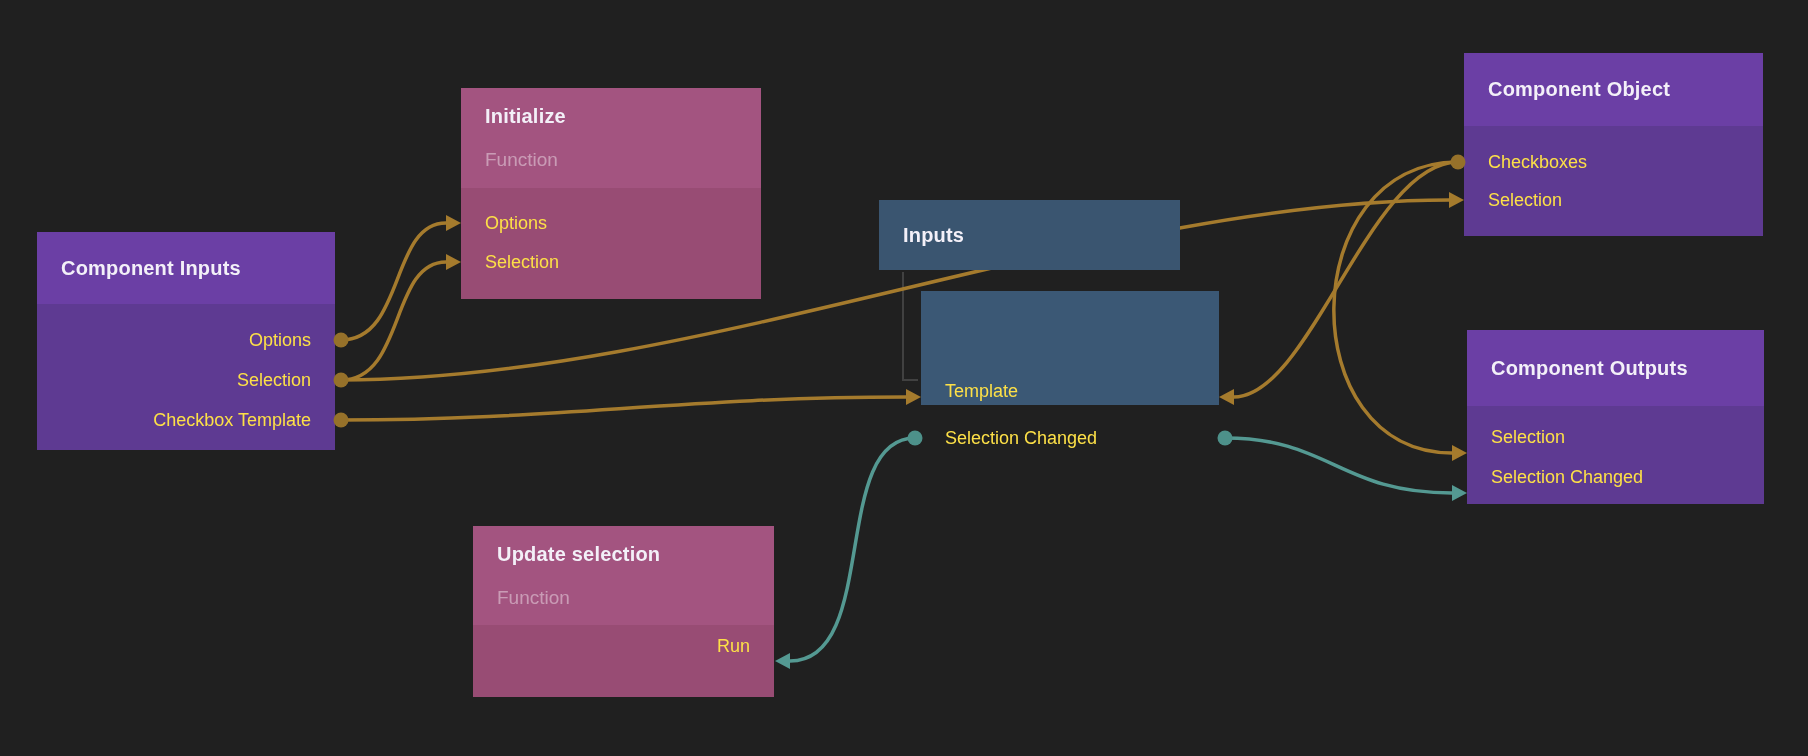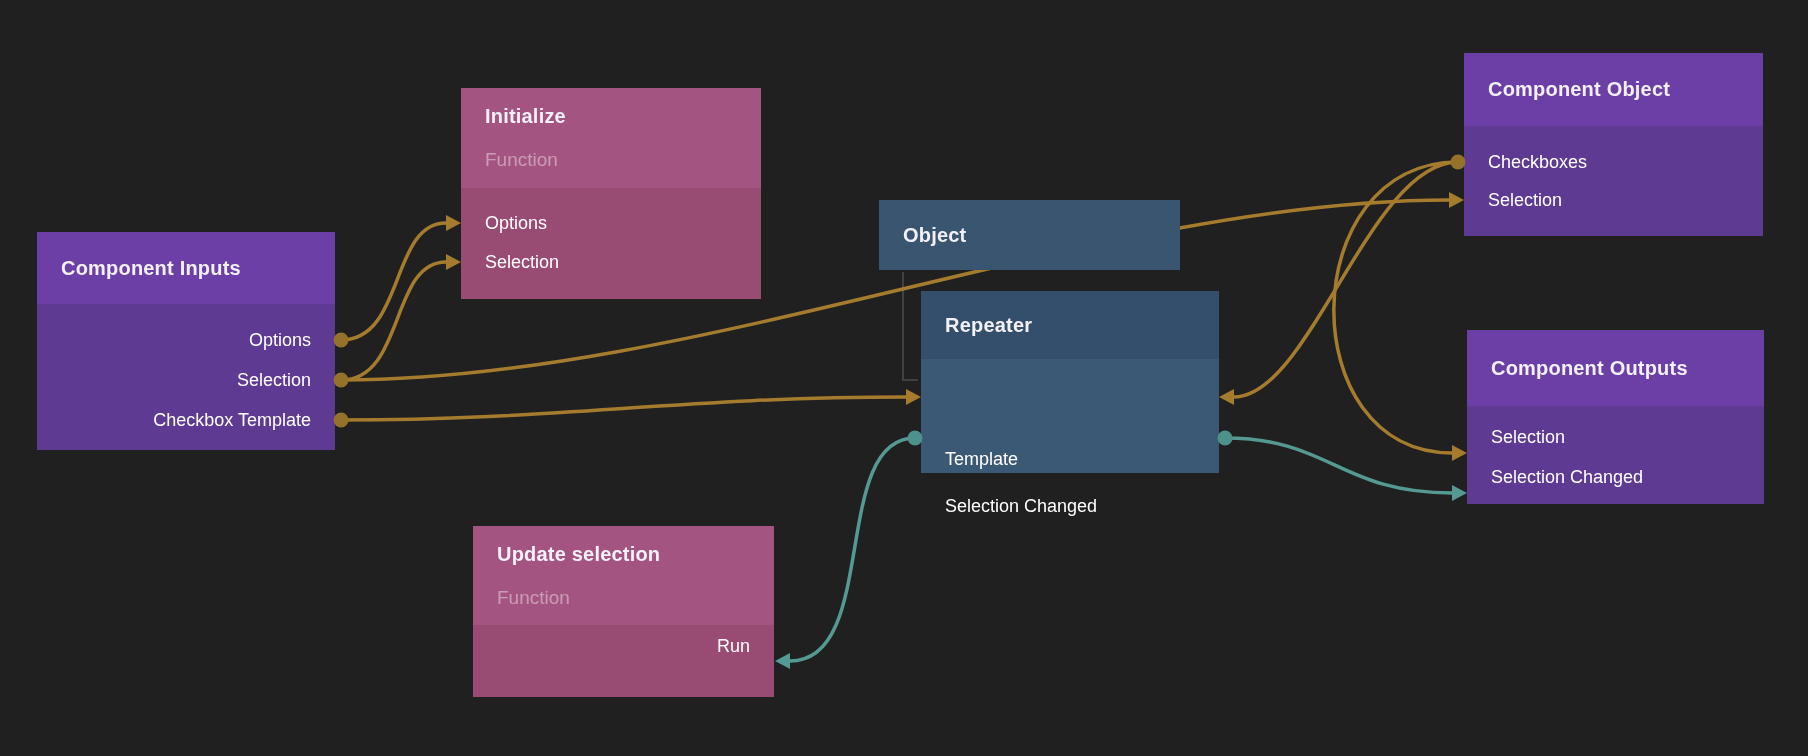--- a/index.html
+++ b/index.html
@@ -30,21 +30,21 @@
   .node.pink .hdr{background:var(--pink-hdr,#a35480);}
   .node.pink .bd{background:var(--pink-bd,#984c74);}
   .node.blue .hdr{background:var(--blue-hdr,#344f6b);}
   .node.blue .bd{background:var(--blue-bd,#3b5875);}
   .node.group-style .hdr{background:var(--group-bg,#3a5570);height:100%;}
 
   .title{font-size:20px;font-weight:600;color:#f3f0f8;letter-spacing:.2px;}
   .subtitle{font-size:19px;font-weight:400;color:rgba(255,255,255,.42);margin-top:21px;}
   .port{
     position:absolute;height:40px;line-height:40px;
-    font-size:18px;color:#ffffff;box-sizing:border-box;white-space:nowrap;
+    font-size:18px;color:#fde047;box-sizing:border-box;white-space:nowrap;
   }
   .port.left{left:0;right:0;padding-left:24px;text-align:left;}
   .port.right{left:0;right:0;padding-right:24px;text-align:right;}
 </style>
 </head>
 <body>
 
 <div class="canvas">
 
   <svg class="layer wires">
@@ -76,28 +76,25 @@
       <div class="subtitle">Function</div>
     </div>
     <div class="bd" style="height:111px">
       <div class="port left" style="top:15px">Options</div>
       <div class="port left" style="top:54px">Selection</div>
     </div>
   </div>
 
   <div class="node group-style" style="left:879px;top:200px;width:301px;height:70px;">
     <div class="hdr">
-      <div class="title">Object</div>
+      <div class="title">Inputs</div>
     </div>
   </div>
 
   <div class="node blue" style="left:921px;top:291px;width:298px;height:182px;">
-    <div class="hdr" style="height:68px">
-      <div class="title">Repeater</div>
-    </div>
     <div class="bd" style="height:114px">
       <div class="port left" style="top:80px">Template</div>
       <div class="port left" style="top:127px">Selection Changed</div>
     </div>
   </div>
 
   <div class="node pink" style="left:473px;top:526px;width:301px;height:171px;">
     <div class="hdr" style="height:99px">
       <div class="title">Update selection</div>
       <div class="subtitle">Function</div>

